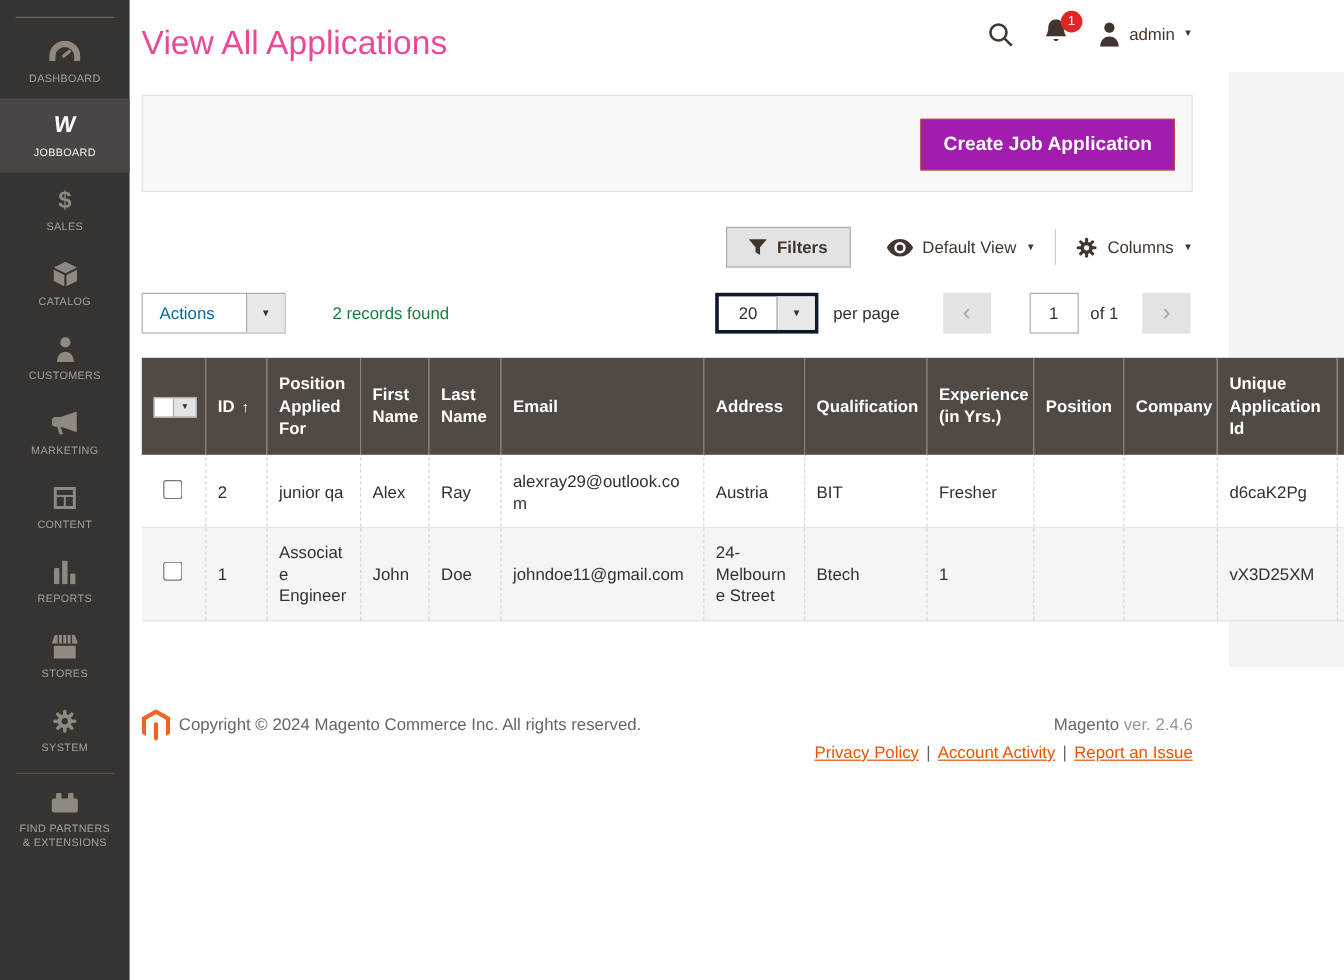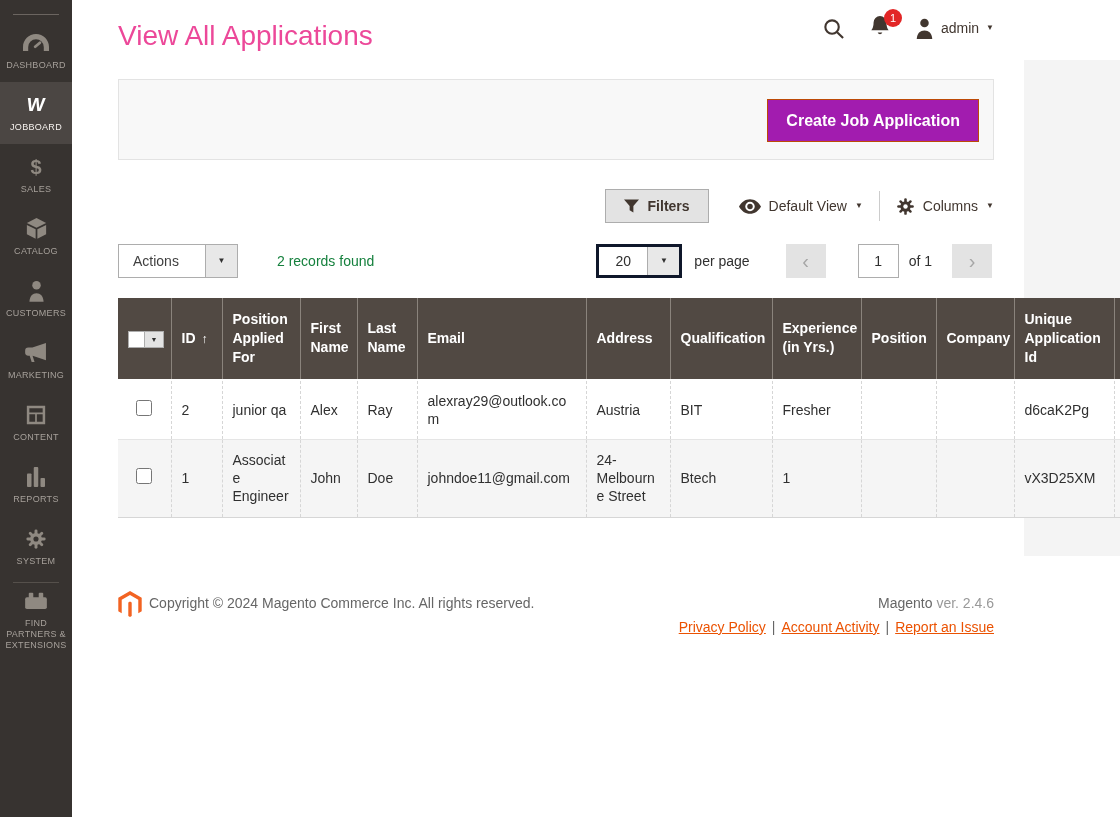--- a/index.html
+++ b/index.html
@@ -2,21 +2,21 @@
 <html><head>
 <meta charset="utf-8">
 <style>
   * { box-sizing: border-box; margin: 0; padding: 0; }
   html,body { width:1120px; height:817px; }
   body {
     font-family: "Liberation Sans", "DejaVu Sans", sans-serif;
     background:#fff; color:#303030; position:relative; overflow:hidden;
   }
   
-  .sidebar { position:absolute; left:0; top:0; width:72px; height:817px; background:#373330; z-index:5; }
+  .sidebar { position:absolute; left:0; top:0; width:108px; height:817px; background:#373330; z-index:5; }
   .sidebar-top-divider { margin:14px 13px 5px 13px; border-top:1px solid #6b6560; }
   .menu-item { height:62px; display:flex; flex-direction:column; align-items:center; justify-content:center; cursor:pointer; }
   .menu-item.active { background:#4b4643; }
   .menu-item .micon { height:24px; display:flex; align-items:center; justify-content:center; }
   .menu-item .mlabel { font-size:9px; color:#a6a09a; margin-top:5px; text-align:center; line-height:1.25; letter-spacing:.3px; max-width:80px; }
   .menu-item.active .mlabel { color:#f7f3ef; }
   .txticon { font-size:20px; font-weight:bold; color:#8f8981; line-height:1; }
   .wicon { font-size:19px; font-weight:800; color:#fff; line-height:1; transform:skewX(-8deg); }
   .menu-divider { margin:4px 13px; border-top:1px solid #55504b; }
   .menu-item.tall { height:66px; }
@@ -36,21 +36,21 @@
   .create-btn { position:absolute; right:14px; top:19px; height:43px; padding:0 18px; background:#a21caf; border:1px solid #bc4a07; color:#fff; font-size:16px; font-weight:600; display:flex; align-items:center; cursor:pointer; font-family:inherit; }
   
   .grid-toolbar { position:absolute; left:118px; top:189px; width:876px; height:34px; display:flex; align-items:center; justify-content:flex-end; z-index:1; }
   .filters-btn { display:flex; align-items:center; gap:9px; height:34px; padding:0 18px; background:#e3e3e3; border:1px solid #adadad; font-size:14px; font-weight:600; color:#41362f; cursor:pointer; }
   .tb-item { display:flex; align-items:center; gap:8px; font-size:14px; color:#41362f; cursor:pointer; }
   .tb-default-view { margin-left:30px; }
   .tb-divider { width:1px; height:30px; background:#ccc; margin:0 16px; }
   
   .grid-controls { position:absolute; left:118px; top:244px; width:876px; height:34px; z-index:1; }
   .actions-select { position:absolute; left:0; top:0; width:120px; height:34px; border:1px solid #adadad; background:#fff; display:flex; cursor:pointer; }
-  .actions-select .sel-label { flex:1; display:flex; align-items:center; padding-left:14px; font-size:14px; color:#404040;text-align:center; }
+  .actions-select .sel-label { flex:1; display:flex; align-items:center; padding-left:14px; font-size:14px; color:#0369a1;text-align:center; }
   .sel-caret { width:32px; display:flex; align-items:center; justify-content:center; border-left:1px solid #adadad; background:#e8e8e8; }
   .sel-caret .caret { color:#303030; }
   .records-found { position:absolute; left:159px; top:0; height:34px; display:flex; align-items:center; font-size:14px; color:#15803d; }
   .pager { position:absolute; right:2px; top:0; height:34px; display:flex; align-items:center; }
   .perpage-select { width:86px; height:34px; border:3px solid #0f172a; background:#fff; display:flex; cursor:pointer; }
   .perpage-select .sel-label { flex:1; display:flex; align-items:center; justify-content:center; font-size:14px; }
   .perpage-text { font-size:14px; color:#303030; margin:0 36px 0 12px; }
   .page-btn { width:40px; height:34px; background:#e3e3e3; border:none; color:#a6a6a6; font-size:20px; display:flex; align-items:center; justify-content:center; cursor:pointer; }
   .page-input { width:41px; height:34px; border:1px solid #adadad; text-align:center; font-size:14px; color:#303030; margin:0 10px 0 32px; font-family:inherit; }
   .page-of { font-size:14px; color:#303030; margin-right:20px; }
@@ -152,20 +152,30 @@
     <span class="micon">
       <svg width="18" height="20" viewBox="0 0 20 22" fill="#8f8981">
           <rect x="0" y="7" width="5" height="15" rx="1"></rect>
           <rect x="7.5" y="0" width="5" height="22" rx="1"></rect>
           <rect x="15" y="12" width="5" height="10" rx="1"></rect>
         </svg>
     </span>
     <span class="mlabel">REPORTS</span>
   </div>
 
+  <div class="menu-item">
+    <span class="micon">
+      <svg width="22" height="20" viewBox="0 0 24 22" fill="#8f8981">
+          <path d="M3 0h18l3 8H0z"></path>
+          <path d="M6 0v8M10 0v8M14 0v8M18 0v8" stroke="#373330" stroke-width="1.2" fill="none"></path>
+          <path d="M2 10h20v12H2z"></path>
+        </svg>
+    </span>
+    <span class="mlabel">STORES</span>
+  </div>
 
   <div class="menu-item">
     <span class="micon">
       <svg width="22" height="22" viewBox="0 0 24 24" fill="#8f8981">
           <rect x="10.4" y="1.5" width="3.2" height="21" rx="1.5"></rect>
           <rect x="10.4" y="1.5" width="3.2" height="21" rx="1.5" transform="rotate(45 12 12)"></rect>
           <rect x="10.4" y="1.5" width="3.2" height="21" rx="1.5" transform="rotate(90 12 12)"></rect>
           <rect x="10.4" y="1.5" width="3.2" height="21" rx="1.5" transform="rotate(135 12 12)"></rect>
           <circle cx="12" cy="12" r="6.5"></circle>
           <circle cx="12" cy="12" r="2.8" fill="#373330"></circle>

